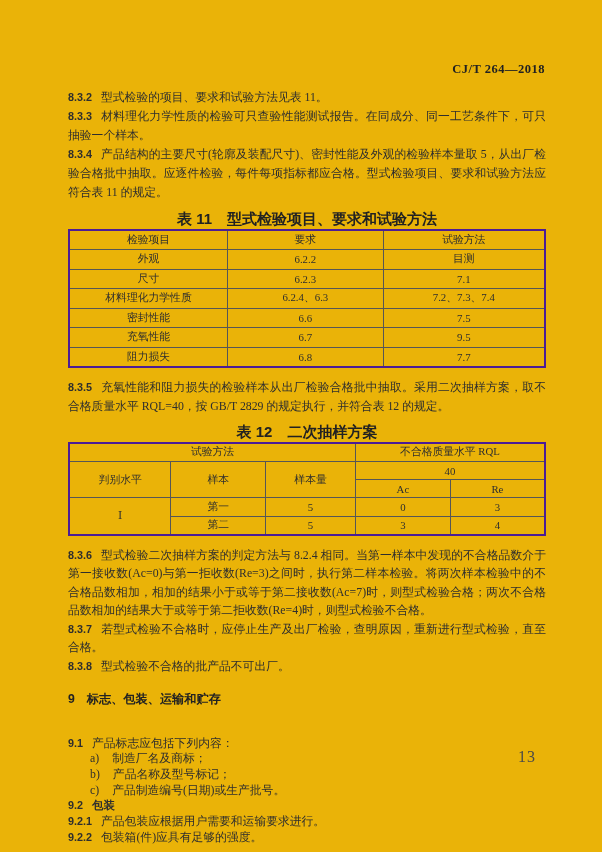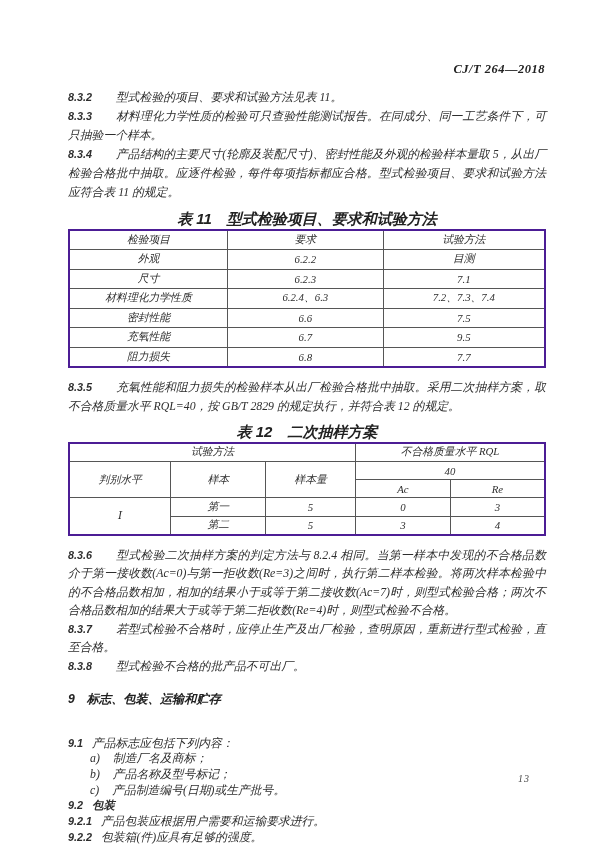--- a/index.html
+++ b/index.html
@@ -1,36 +1,35 @@
 <!DOCTYPE html>
 <html><head>
 <meta charset="utf-8">
 <style>
   html,body{margin:0;padding:0;}
   body{background:#e9e9e7;}
   .page{
     position:relative;
     width:602px;height:852px;
-    background:#ffffff;
+    background:#eab308;
     font-family:"Liberation Serif","DejaVu Serif",serif;
     color:#2e2e2e;
     overflow:hidden;
     box-shadow:0 0 4px rgba(0,0,0,.15);
-    font-style:italic;
   }
   .doc-header{
     position:absolute;top:62px;right:57px;
     font-weight:700;font-size:12.5px;letter-spacing:.5px;
     color:#222;
   }
   .content{position:absolute;left:68px;top:88px;width:478px;}
   .para{font-size:11.8px;line-height:19px;text-align:justify;margin:0;color:#2e2e2e;}
   .para .cnum{
     font-family:"Liberation Sans","DejaVu Sans",sans-serif;
-    font-weight:700;font-size:10.8px;margin-right:24px;
+    font-weight:700;font-size:10.8px;margin-right:9px;
   }
   .mt10{margin-top:10px;}
   .tight{line-height:18.6px;}
   .tbl-title{
     margin-top:7px;text-align:center;font-weight:700;
     font-size:15px;line-height:19px;
     font-family:"Liberation Sans","DejaVu Sans",sans-serif;color:#222;
   }
   .tbl-title.mt6{margin-top:6px;}
   table.tbl{
@@ -53,22 +52,22 @@
   .s9{font-size:11.8px;line-height:15.7px;margin:0;}
   .s9 .cnum{
     font-family:"Liberation Sans","DejaVu Sans",sans-serif;
     font-weight:700;font-size:10.8px;margin-right:9px;
   }
   .s9.first{margin-top:27px;}
   .s9.boldline{font-weight:700;font-family:"Liberation Sans","DejaVu Sans",sans-serif;font-size:11.4px;}
   .s9.item{padding-left:22px;}
   .s9 .ilabel{margin-right:13px;}
   .page-number{
-    position:absolute;left:518px;top:773px;
-    font-size:10px;color:#4a4a4a;letter-spacing:1px;
+    position:absolute;left:518px;top:748px;
+    font-size:16px;color:#4a4a4a;letter-spacing:1px;
   }
 </style>
 </head>
 <body>
 
 <div class="page">
 
   <div class="doc-header">CJ/T 264—2018</div>
 
   <div class="content">

